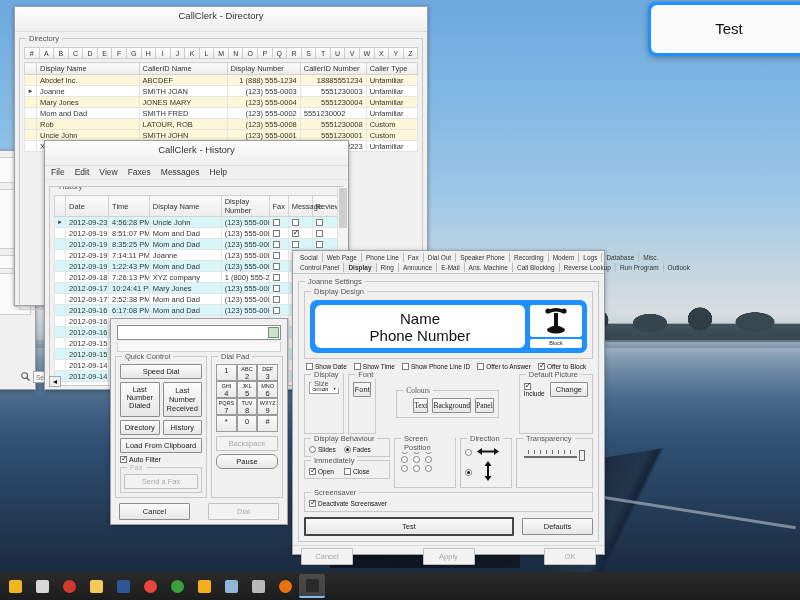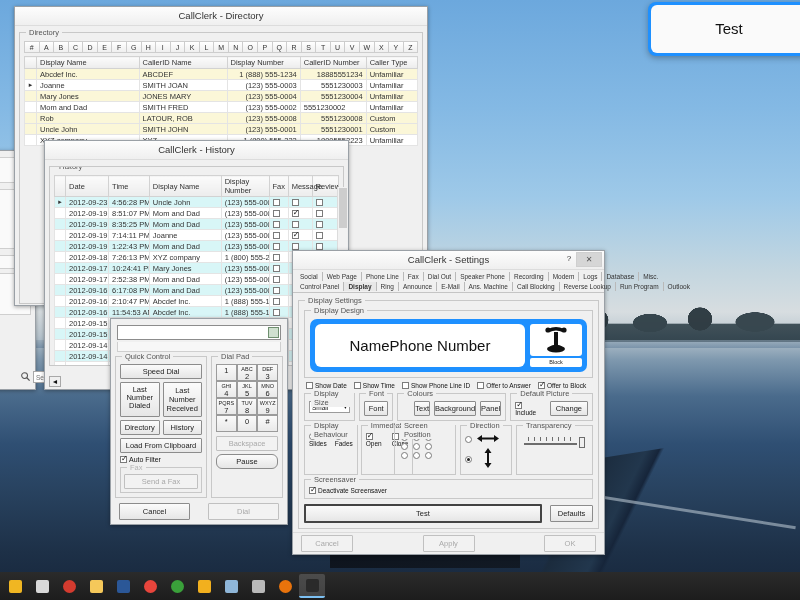--- a/index.html
+++ b/index.html
@@ -66,21 +66,21 @@
   
   .win {
     position: absolute;
     background: #f0f0f0;
     border: 1px solid #9aa0a6;
     box-shadow: 0 1px 4px rgba(0,0,0,.35);
     font-size: 9px;
     color: #111;
   }
   .win-title {
-    height: 19px; line-height: 17px;
+    height: 25px; line-height: 17px;
     text-align: center;
     font-size: 9.5px; color: #333;
     background: linear-gradient(to bottom, #fdfdfd, #efefef);
     border-bottom: 1px solid #dcdcdc;
     position: relative;
     user-select: none;
   }
   .win-btns { position: absolute; right: 2px; top: 1px; display:flex; gap:1px; }
   .win-btn {
     width: 26px; height: 15px; background: #d6d6d6;
@@ -145,21 +145,21 @@
   
   #winSettings { left: 292px; top: 250px; width: 313px; height: 305px; }
   .tabrow { display:flex; font-size:6.5px; color:#333; padding:0 3px; gap:0; }
   .tabrow .tab { padding:1px 4px; border-right:1px solid #b9b9b9; white-space:nowrap; cursor:pointer; }
   .tabrow .tab:last-child { border-right:none; }
   .tabrow .tab.sel { font-weight:bold; background:#e8e8e8; }
   .display-preview {
     background:#1e90ff; border-radius:7px; padding:5px; display:flex; gap:5px; align-items:stretch;
   }
   .dp-main {
-    flex:1; background:#fff; border-radius:6px; display:flex; flex-direction:row;
+    flex:1; background:#fff; border-radius:6px; display:flex; flex-direction:column;
     align-items:center; justify-content:center; color:#111;
   }
   .dp-name { font-size:15px; line-height:17px;}
   .dp-num { font-size:15px; line-height:17px;}
   .dp-side { width:52px; display:flex; flex-direction:column; gap:2px;}
   .dp-phone { flex:1; background:#fff; border-radius:3px; display:flex;align-items:center;justify-content:center;}
   .dp-block { height:9px; background:#fff; border-radius:2px; font-size:5.5px; text-align:center; line-height:9px; color:#222;}
   .sel-box { border:1px solid #9b9b9b; background:#fff; font-size:6.5px; padding:1px 2px; }
   .posgrid { display:grid; grid-template-columns:repeat(3,12px); grid-template-rows:repeat(3,9px); }
   .slider { position:relative; height:12px; }
@@ -339,20 +339,28 @@
             </tbody>
         </table>
       </div>
     </div>
   </div>
 
   <div class="win" id="winHistory">
     <div class="win-title">
       <span>CallClerk - History</span>
     </div>
+    <div class="menubar" id="histMenu">
+        <span>File</span>
+        <span>Edit</span>
+        <span>View</span>
+        <span>Faxes</span>
+        <span>Messages</span>
+        <span>Help</span>
+      </div>
     <div class="group" style="height:200px;margin:6px 4px 4px 4px;overflow:hidden;">
       <div class="glabel">History</div>
       <div style="margin:2px 4px 0 4px;height:190px;overflow:hidden;">
         <table class="grid">
           <colgroup>
               <col style="width:11px">
               <col style="width:18%">
               <col style="width:17%">
               <col style="width:30%">
               <col style="width:20%">
@@ -593,27 +601,20 @@
         <div class="btn" style="margin-top:3px;border-radius:6px;">Pause</div>
       </div>
     </div>
     <div style="display:flex;gap:18px;margin:5px 8px 0 8px;">
       <div class="btn" style="flex:1;padding:3px 0;">Cancel</div>
       <div class="btn dim" style="flex:1;padding:3px 0;">Dial</div>
     </div>
   </div>
 
   <div class="win" id="winSettings">
-    <div class="win-title">
-      <span>CallClerk - Settings</span>
-      <span class="win-btns">
-        <span class="win-btn qmark">?</span>
-        <span class="win-btn">✕</span>
-      </span>
-    </div>
     <div class="tabrow" id="tabsRow1" style="margin-top:2px;">
         <div class="tab">Social</div>
         <div class="tab">Web Page</div>
         <div class="tab">Phone Line</div>
         <div class="tab">Fax</div>
         <div class="tab">Dial Out</div>
         <div class="tab">Speaker Phone</div>
         <div class="tab">Recording</div>
         <div class="tab">Modem</div>
         <div class="tab">Logs</div>
@@ -627,21 +628,21 @@
         <div class="tab">Announce</div>
         <div class="tab">E-Mail</div>
         <div class="tab">Ans. Machine</div>
         <div class="tab">Call Blocking</div>
         <div class="tab">Reverse Lookup</div>
         <div class="tab">Run Program</div>
         <div class="tab">Outlook</div>
       </div>
 
     <div class="group" style="margin:7px 5px 3px 5px;padding:7px 5px 5px 5px;">
-      <div class="glabel">Display Settings</div>
+      <div class="glabel">Joanne Settings</div>
 
       <div class="group" style="margin:2px 0 4px 0;padding:8px 5px 5px 5px;">
         <div class="glabel">Display Design</div>
         <div class="display-preview">
           <div class="dp-main">
             <div class="dp-name">Name</div>
             <div class="dp-num">Phone Number</div>
           </div>
           <div class="dp-side">
             <div class="dp-phone">
@@ -672,39 +673,39 @@
           <div class="glabel">Display Size</div>
           <div class="sel-box" style="display:flex;justify-content:space-between;align-items:center;">
             <span>Small</span>
             <span>▾</span>
           </div>
         </div>
         <div class="group" style="margin:0;padding:7px 4px 4px 4px;width:36px;">
           <div class="glabel">Font</div>
           <div class="btn">Font</div>
         </div>
-        <div class="group" style="margin:0;padding:7px 4px 4px 16px;flex:1;">
+        <div class="group" style="margin:16px;padding:7px 4px 4px 16px;flex:1;font-family:Liberation Serif, serif;">
           <div class="glabel">Colours</div>
           <div id="colourBtns" style="display:flex;gap:4px;">
               <div class="btn" style="flex: 1 1 0%;">Text</div>
               <div class="btn" style="flex: 1 1 0%;">Background</div>
               <div class="btn" style="flex: 1 1 0%;">Panel</div>
             </div>
         </div>
         <div class="group" style="margin:0;padding:7px 4px 4px 4px;width:88px;">
           <div class="glabel">Default Picture</div>
           <div style="display:flex;align-items:center;gap:5px;font-size:6.5px;">
             <span><span class="cb on"></span><span>Include</span></span>
             <span class="btn" style="padding:2px 5px;">Change</span>
           </div>
         </div>
       </div>
 
       <div style="display:flex;gap:4px;margin-top:4px;align-items:stretch;">
-        <div style="width:86px;display:flex;flex-direction:row;gap:3px;">
+        <div style="width:86px;display:flex;flex-direction:column;gap:3px;">
           <div class="group" style="margin:0;padding:7px 4px 3px 4px;">
             <div class="glabel">Display Behaviour</div>
             <div id="behaviourOpts" style="display:flex;gap:8px;font-size:6.5px;">
                 <span><span class="rb"></span><span>Slides</span></span>
                 <span><span class="rb on"></span><span>Fades</span></span>
               </div>
           </div>
           <div class="group" style="margin:0;padding:7px 4px 3px 4px;">
             <div class="glabel">Immediately</div>
             <div style="display:flex;gap:10px;font-size:6.5px;">
@@ -760,21 +761,21 @@
         <div class="group" style="margin:0;padding:7px 4px 4px 4px;flex:1;">
           <div class="glabel">Screensaver</div>
           <div style="font-size:6.5px;">
             <span class="cb on"></span><span>Deactivate Screensaver</span>
           </div>
         </div>
       </div>
 
       <div style="display:flex;gap:8px;margin-top:5px;align-items:center;">
         <div class="btn" style="flex:1;padding:3px 0;border:2px solid #444;">Test</div>
-        <div class="btn" style="width:43px;padding:3px 0;">Defaults</div>
+        <div class="btn" style="width:71px;padding:3px 0;">Defaults</div>
       </div>
     </div>
 
     <div style="display:flex;justify-content:space-between;padding:2px 8px 0 8px;border-top:1px solid #dcdcdc;">
       <div class="btn dim" style="width:52px;padding:3px 0;">Cancel</div>
       <div class="btn dim" style="width:52px;padding:3px 0;">Apply</div>
       <div class="btn dim" style="width:52px;padding:3px 0;">OK</div>
     </div>
   </div>
 

